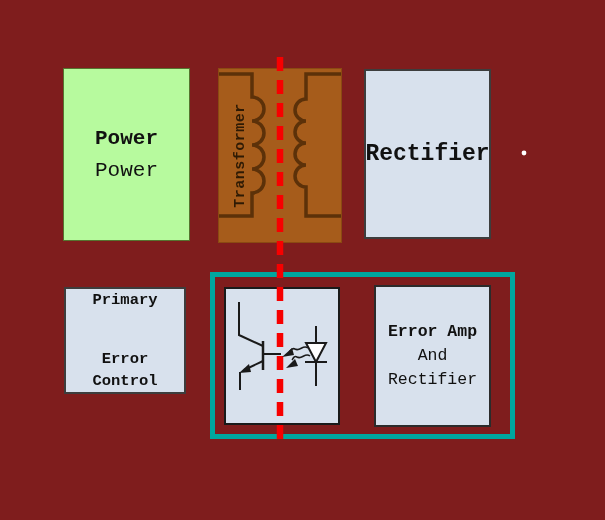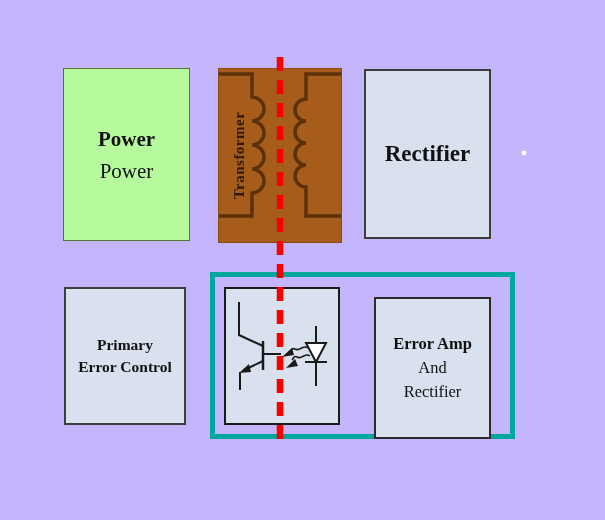--- a/index.html
+++ b/index.html
@@ -1,38 +1,38 @@
 <!DOCTYPE html>
 <html><head>
 <meta charset="utf-8">
 <style>
   html,body{margin:0;padding:0;background:#000;}
   .stage{
-    position:relative;width:605px;height:520px;background:#c4b5fd;overflow:hidden;
-    font-family:Liberation Serif, serif;color:#111;
+    position:relative;width:605px;height:520px;background:#7f1d1d;overflow:hidden;
+    font-family:Liberation Mono, monospace;color:#111;
   }
   .block{position:absolute;box-sizing:border-box;display:flex;flex-direction:column;
     align-items:center;justify-content:center;text-align:center;}
   .power-stage{left:63px;top:68px;width:127px;height:173px;background:#B7FA9E;
     border:1px solid #55742F;font-size:21px;line-height:32px;}
   .transformer{left:218px;top:68px;width:124px;height:175px;background:#A65C1B;
     border:1px solid #8A4A12;}
   .transformer-label{position:absolute;left:2px;top:0;width:38px;height:173px;
     display:flex;align-items:center;justify-content:center;}
   .transformer-label span{transform:rotate(-90deg);white-space:nowrap;font-weight:bold;
     font-size:15px;color:#2E1A04;letter-spacing:.5px;}
   .rectifier{left:364px;top:69px;width:127px;height:170px;background:#D8E1ED;
     border:2px solid #3D3D3D;font-size:23px;font-weight:bold;}
-  .primary-side{left:64px;top:287px;width:122px;height:138px;background:#D8E1ED;
-    border:2px solid #3D3D3D;font-size:15.5px;font-weight:bold;line-height:22px;}
+  .primary-side{left:64px;top:287px;width:122px;height:107px;background:#D8E1ED;
+    border:2px solid #3D3D3D;font-size:15.5px;font-weight:bold;line-height:22px;justify-content:space-between;}
   .teal-outline{position:absolute;left:210px;top:272px;width:305px;height:167px;
     box-sizing:border-box;border:5px solid #00A79E;background:transparent;}
   .optocoupler{left:224px;top:287px;width:116px;height:138px;background:#D8E1ED;
     border:2px solid #1A1A1A;}
-  .error-amp{left:374px;top:297px;width:117px;height:142px;background:#D8E1ED;
+  .error-amp{left:374px;top:285px;width:117px;height:142px;background:#D8E1ED;
     border:2px solid #2B2B2B;font-size:16.5px;line-height:24px;}
   .bold{font-weight:bold;}
   .overlay{position:absolute;left:0;top:0;pointer-events:none;}
 </style>
 </head>
 <body>
 
 <div class="stage">
 
   <div class="block power-stage">

